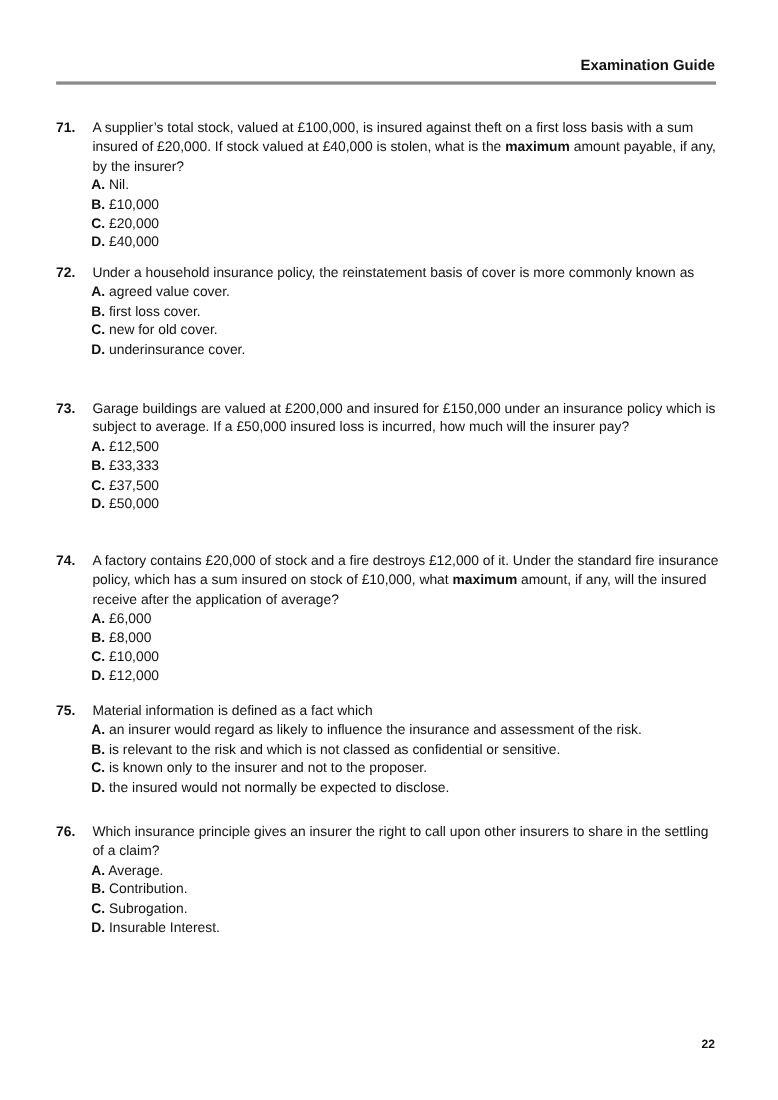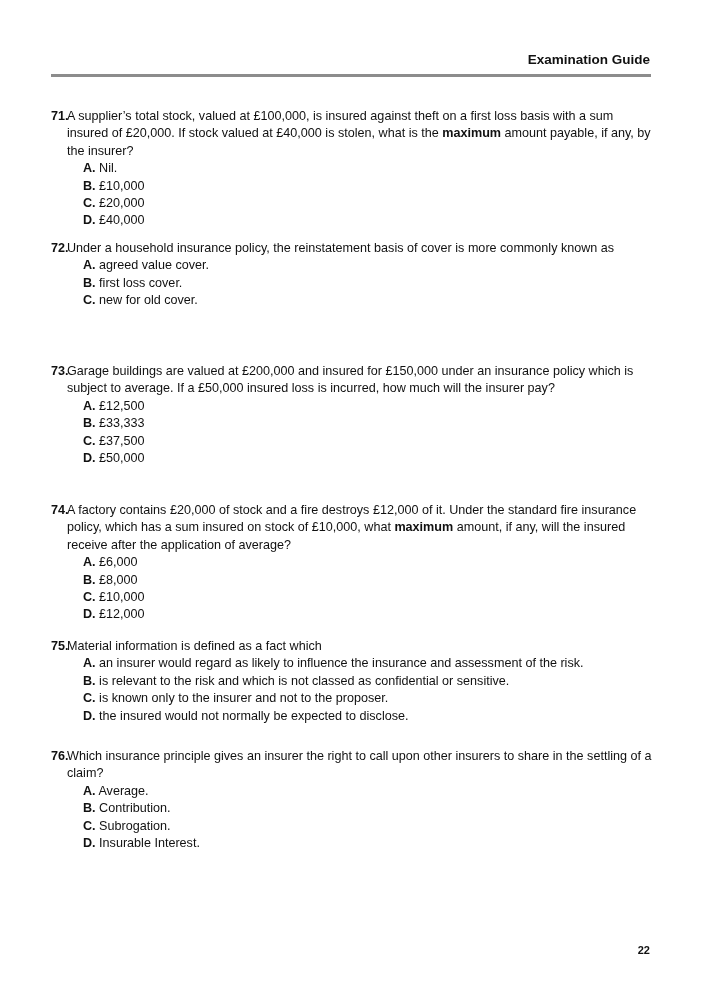--- a/index.html
+++ b/index.html
@@ -2,21 +2,21 @@
 <html><head>
 <meta charset="utf-8">
 <style>
   html, body { margin:0; padding:0; background:#ffffff; }
   body { width:707px; height:1000px; position:relative; overflow:hidden;
          font-family:"Liberation Sans", sans-serif; color:#111; }
   .header-title { position:absolute; right:57px; top:52px; font-size:13.5px; font-weight:bold;padding-left:34px; }
   .header-rule { position:absolute; left:51px; right:56px; top:74px; height:3px; background:#8c8c8c; }
   .question { position:absolute; left:51px; width:605px; font-size:12.6px; line-height:17.4px; }
   .qnum { position:absolute; left:0; top:0; font-weight:bold; }
-  .qtext { margin-left:16px; }
+  .qtext { margin-left:33px; }
   .qtext b { font-weight:bold; }
   .opt { margin-left:32px; }
   .opt .letter { font-weight:bold; }
   .footer-left { position:absolute; left:51px; top:1000px; font-size:13.5px; font-weight:bold;text-align:right; }
   .footer-right { position:absolute; right:57px; top:944px; font-size:11px; font-weight:bold; }
 </style>
 </head>
 <body>
 
 <div>
@@ -32,20 +32,21 @@
   <div class="opt"><span class="letter">C.</span> <span>£20,000</span></div>
   <div class="opt"><span class="letter">D.</span> <span>£40,000</span></div>
 </div>
 
 <div class="question" style="top:240px;">
   <span class="qnum">72.</span>
   <div class="qtext"><span>Under a household insurance policy, the reinstatement basis of cover is more commonly known as</span></div>
   <div class="opt"><span class="letter">A.</span> <span>agreed value cover.</span></div>
   <div class="opt"><span class="letter">B.</span> <span>first loss cover.</span></div>
   <div class="opt"><span class="letter">C.</span> <span>new for old cover.</span></div>
+  <div class="opt"><span class="letter">D.</span> <span>underinsurance cover.</span></div>
 </div>
 
 <div class="question" style="top:363px;">
   <span class="qnum">73.</span>
   <div class="qtext"><span>Garage buildings are valued at £200,000 and insured for £150,000 under an insurance policy which is subject to average.  If a £50,000 insured loss is incurred, how much will the insurer pay?</span></div>
   <div class="opt"><span class="letter">A.</span> <span>£12,500</span></div>
   <div class="opt"><span class="letter">B.</span> <span>£33,333</span></div>
   <div class="opt"><span class="letter">C.</span> <span>£37,500</span></div>
   <div class="opt"><span class="letter">D.</span> <span>£50,000</span></div>
 </div>

